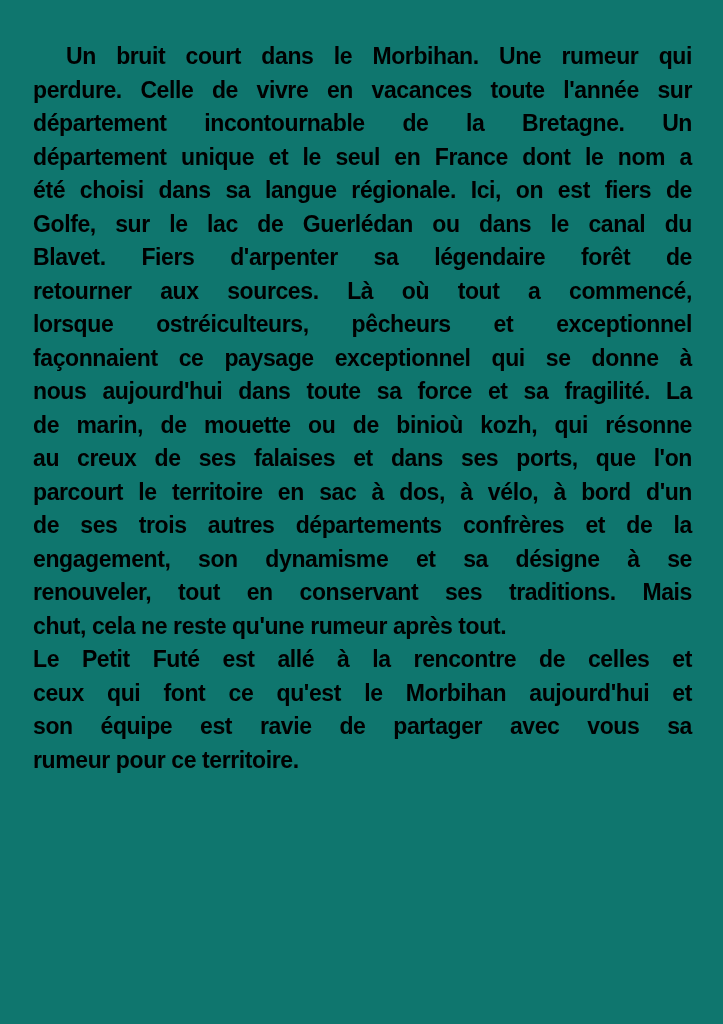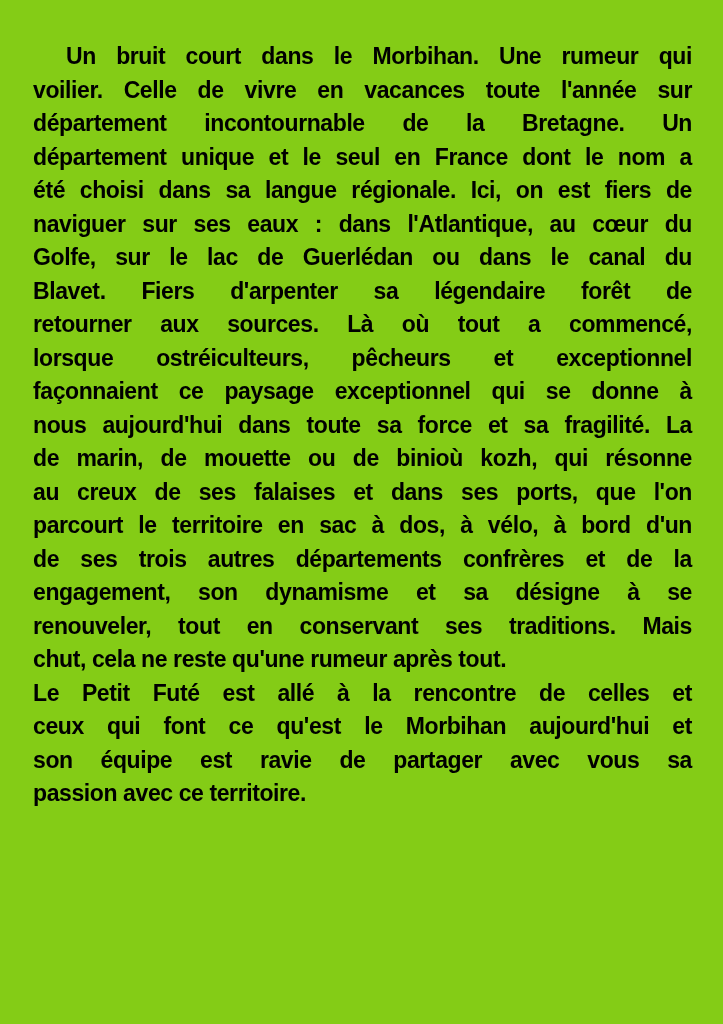--- a/index.html
+++ b/index.html
@@ -9,21 +9,21 @@
   body {
     width: 723px;
     height: 1024px;
     background: #ffffff;
     overflow: hidden;
     font-family: "Liberation Sans", "DejaVu Sans", sans-serif;
   }
   .page {
     width: 723px;
     height: 1024px;
-    background: #84cc16;
+    background: #0f766e;
     box-sizing: border-box;
   }
   .page-text {
     box-sizing: border-box;
     padding: 40px 31px 0 33px;
     color: #000000;
     font-size: 23px;
     font-weight: 700;
     line-height: 33.5px;
     letter-spacing: -0.4px;
@@ -43,39 +43,38 @@
     text-indent: 33px;
   }
 </style>
 </head>
 <body>
 
 <div class="page">
   <div class="page-text" style="color: rgb(0, 0, 0);">
       <div class="paragraph">
         <div class="line indented">Un bruit court dans le Morbihan. Une rumeur qui</div>
-        <div class="line">voilier. Celle de vivre en vacances toute l'année sur</div>
+        <div class="line">perdure. Celle de vivre en vacances toute l'année sur</div>
         <div class="line">département incontournable de la Bretagne. Un</div>
         <div class="line">département unique et le seul en France dont le nom a</div>
         <div class="line">été choisi dans sa langue régionale. Ici, on est fiers de</div>
-        <div class="line">naviguer sur ses eaux : dans l'Atlantique, au cœur du</div>
         <div class="line">Golfe, sur le lac de Guerlédan ou dans le canal du</div>
         <div class="line">Blavet. Fiers d'arpenter sa légendaire forêt de</div>
         <div class="line">retourner aux sources. Là où tout a commencé,</div>
         <div class="line">lorsque ostréiculteurs, pêcheurs et exceptionnel</div>
         <div class="line">façonnaient ce paysage exceptionnel qui se donne à</div>
         <div class="line">nous aujourd'hui dans toute sa force et sa fragilité. La</div>
         <div class="line">de marin, de mouette ou de binioù kozh, qui résonne</div>
         <div class="line">au creux de ses falaises et dans ses ports, que l'on</div>
         <div class="line">parcourt le territoire en sac à dos, à vélo, à bord d'un</div>
         <div class="line">de ses trois autres départements confrères et de la</div>
         <div class="line">engagement, son dynamisme et sa désigne à se</div>
         <div class="line">renouveler, tout en conservant ses traditions. Mais</div>
         <div class="line last">chut, cela ne reste qu'une rumeur après tout.</div>
       </div>
       <div class="paragraph">
         <div class="line">Le Petit Futé est allé à la rencontre de celles et</div>
         <div class="line">ceux qui font ce qu'est le Morbihan aujourd'hui et</div>
         <div class="line">son équipe est ravie de partager avec vous sa</div>
-        <div class="line last">passion avec ce territoire.</div>
+        <div class="line last">rumeur pour ce territoire.</div>
       </div>
     </div>
 </div>
 
 </body></html>

